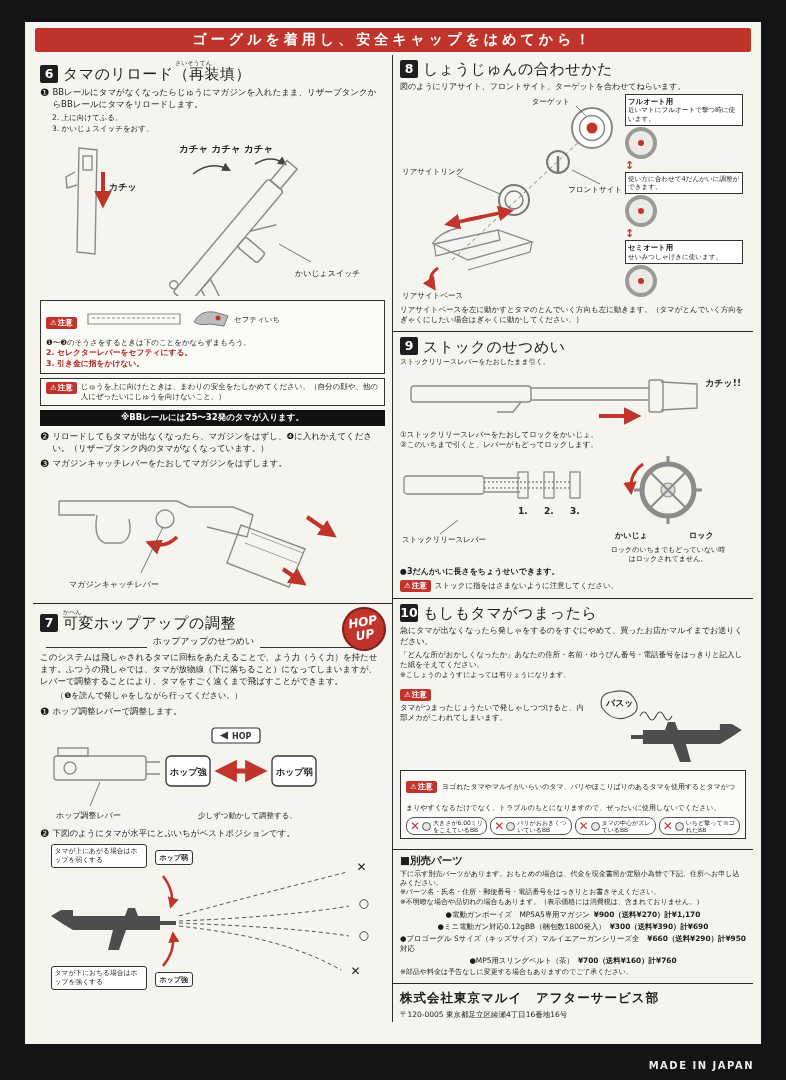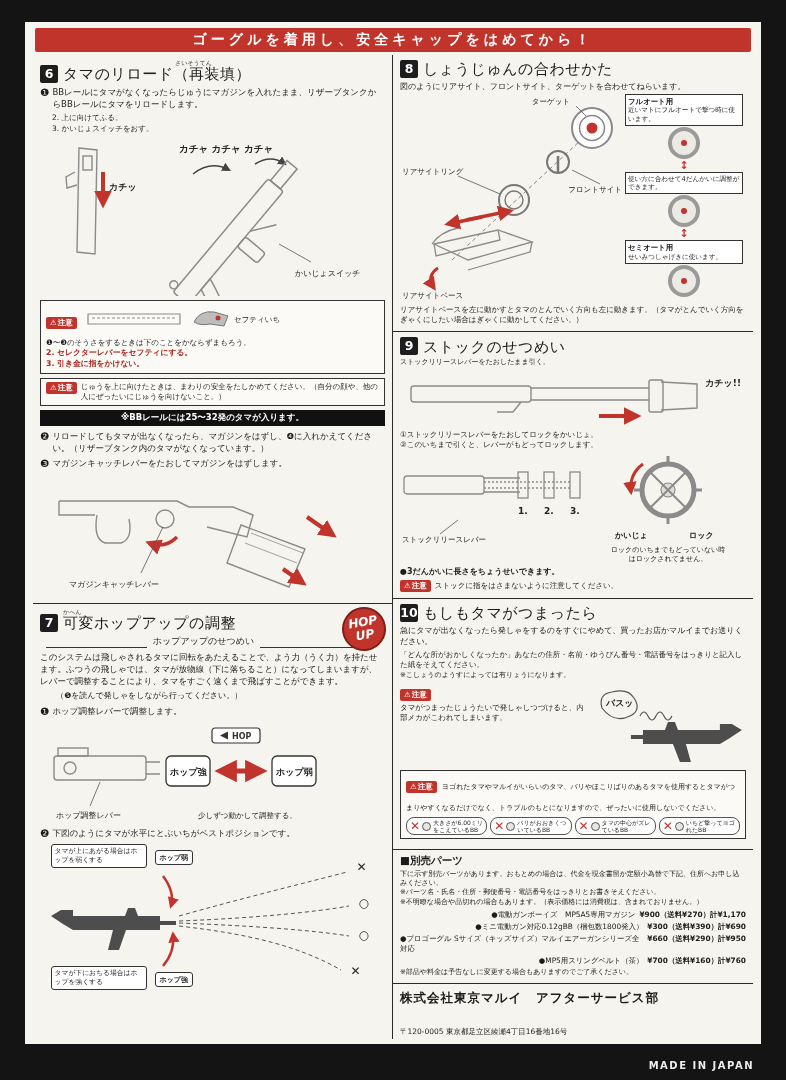--- a/index.html
+++ b/index.html
@@ -34,40 +34,40 @@
   .black-note{background:#111;color:#fff;font-size:8.5px;font-weight:bold;padding:2px 5px;text-align:center;margin:4px 0}
   .subhead{display:flex;align-items:flex-end;gap:6px;font-size:9px;font-weight:normal;margin:1px 24px 3px 6px}
   .subhead:before,.subhead:after{content:"";flex:1;border-top:1.2px solid #333}
   .hopbadge{position:absolute;top:3px;right:6px;width:44px;height:44px;border-radius:50%;background:#c0342c;color:#fff;display:flex;flex-direction:column;align-items:center;justify-content:center;font-weight:bold;font-style:italic;font-size:12px;line-height:1.05;transform:rotate(-10deg);border:2.5px solid #7d1f1a;z-index:2}
   .hop2wrap{position:relative;width:340px;height:158px;margin:2px auto}
   .hop2wrap svg{position:absolute;left:0;top:0}
   .capbox{position:absolute;border:1px solid #333;border-radius:3px;background:#fff;font-size:6.8px;width:96px;padding:2px 3px;line-height:1.3}
   .minihop{position:absolute;border:1px solid #333;border-radius:3px;background:#fff;font-size:7px;font-weight:bold;padding:1.5px 4px}
   .mark{position:absolute;font-size:12px;font-weight:bold;color:#222}
   .s8row{display:flex;margin-top:2px}
-  .drums{width:118px;display:flex;flex-direction:column;align-items:center;gap:1px}
+  .drums{width:118px;display:flex;flex-direction:column;align-items:flex-start;gap:1px}
   .dbox{border:1px solid #333;font-size:6.6px;line-height:1.25;padding:2px;background:#fff;width:100%}
   .dbox b{display:block;font-size:7.4px}
   .drum{width:32px;height:32px;border-radius:50%;border:4px solid #9a9a9a;position:relative;background:#eceae4;flex:none}
   .drum:after{content:"";position:absolute;left:50%;top:50%;width:6px;height:6px;margin:-3px;border-radius:50%;background:#c0342c}
   .updown{color:#c0342c;font-weight:bold;font-size:11px;line-height:1}
   .s9row{display:flex;gap:4px;align-items:flex-start}
   .wheelcol{width:118px;text-align:center}
   .s10row{display:flex;gap:4px;align-items:flex-start;margin:2px 0}
   .badrow{display:flex;gap:3px;margin-top:3px}
   .baditem{display:flex;align-items:center;gap:2px;border:1px solid #555;border-radius:8px;padding:1px 3px;background:#fff;flex:1}
   .bx{color:#c0342c;font-weight:bold;font-size:12px;flex:none}
   .bcirc{width:9px;height:9px;border:1px solid #555;border-radius:50%;background:#e8e6e0;flex:none}
   .bcap{font-size:6px;line-height:1.2}
   .ptitle{font-weight:bold;font-size:10.5px;margin-bottom:2px}
-  .prow{display:flex;justify-content:flex-end;font-size:7.4px;margin:2px 0;gap:4px}
+  .prow{display:flex;justify-content:center;font-size:7.4px;margin:2px 0;gap:4px}
   .pprice{white-space:nowrap;font-weight:bold}
   .footer{padding:6px 7px 2px}
   .company{font-weight:bold;font-size:12.5px;letter-spacing:1px}
-  .address{font-size:7.5px;margin-top:20px}
+  .address{font-size:7.5px;margin-top:3px}
   .madein{position:absolute;right:32px;bottom:9px;color:#ededed;font-size:10px;font-weight:bold;letter-spacing:1.5px}
   svg text{font-family:"DejaVu Sans",sans-serif}
 </style>
 </head>
 <body>
 
 <svg width="0" height="0" style="position:absolute">
   <defs>
     <marker id="ar" viewBox="0 0 8 8" refX="6" refY="4" markerWidth="4.5" markerHeight="4.5" orient="auto">
         <path d="M0 0L8 4L0 8z" fill="#c0342c"></path>

